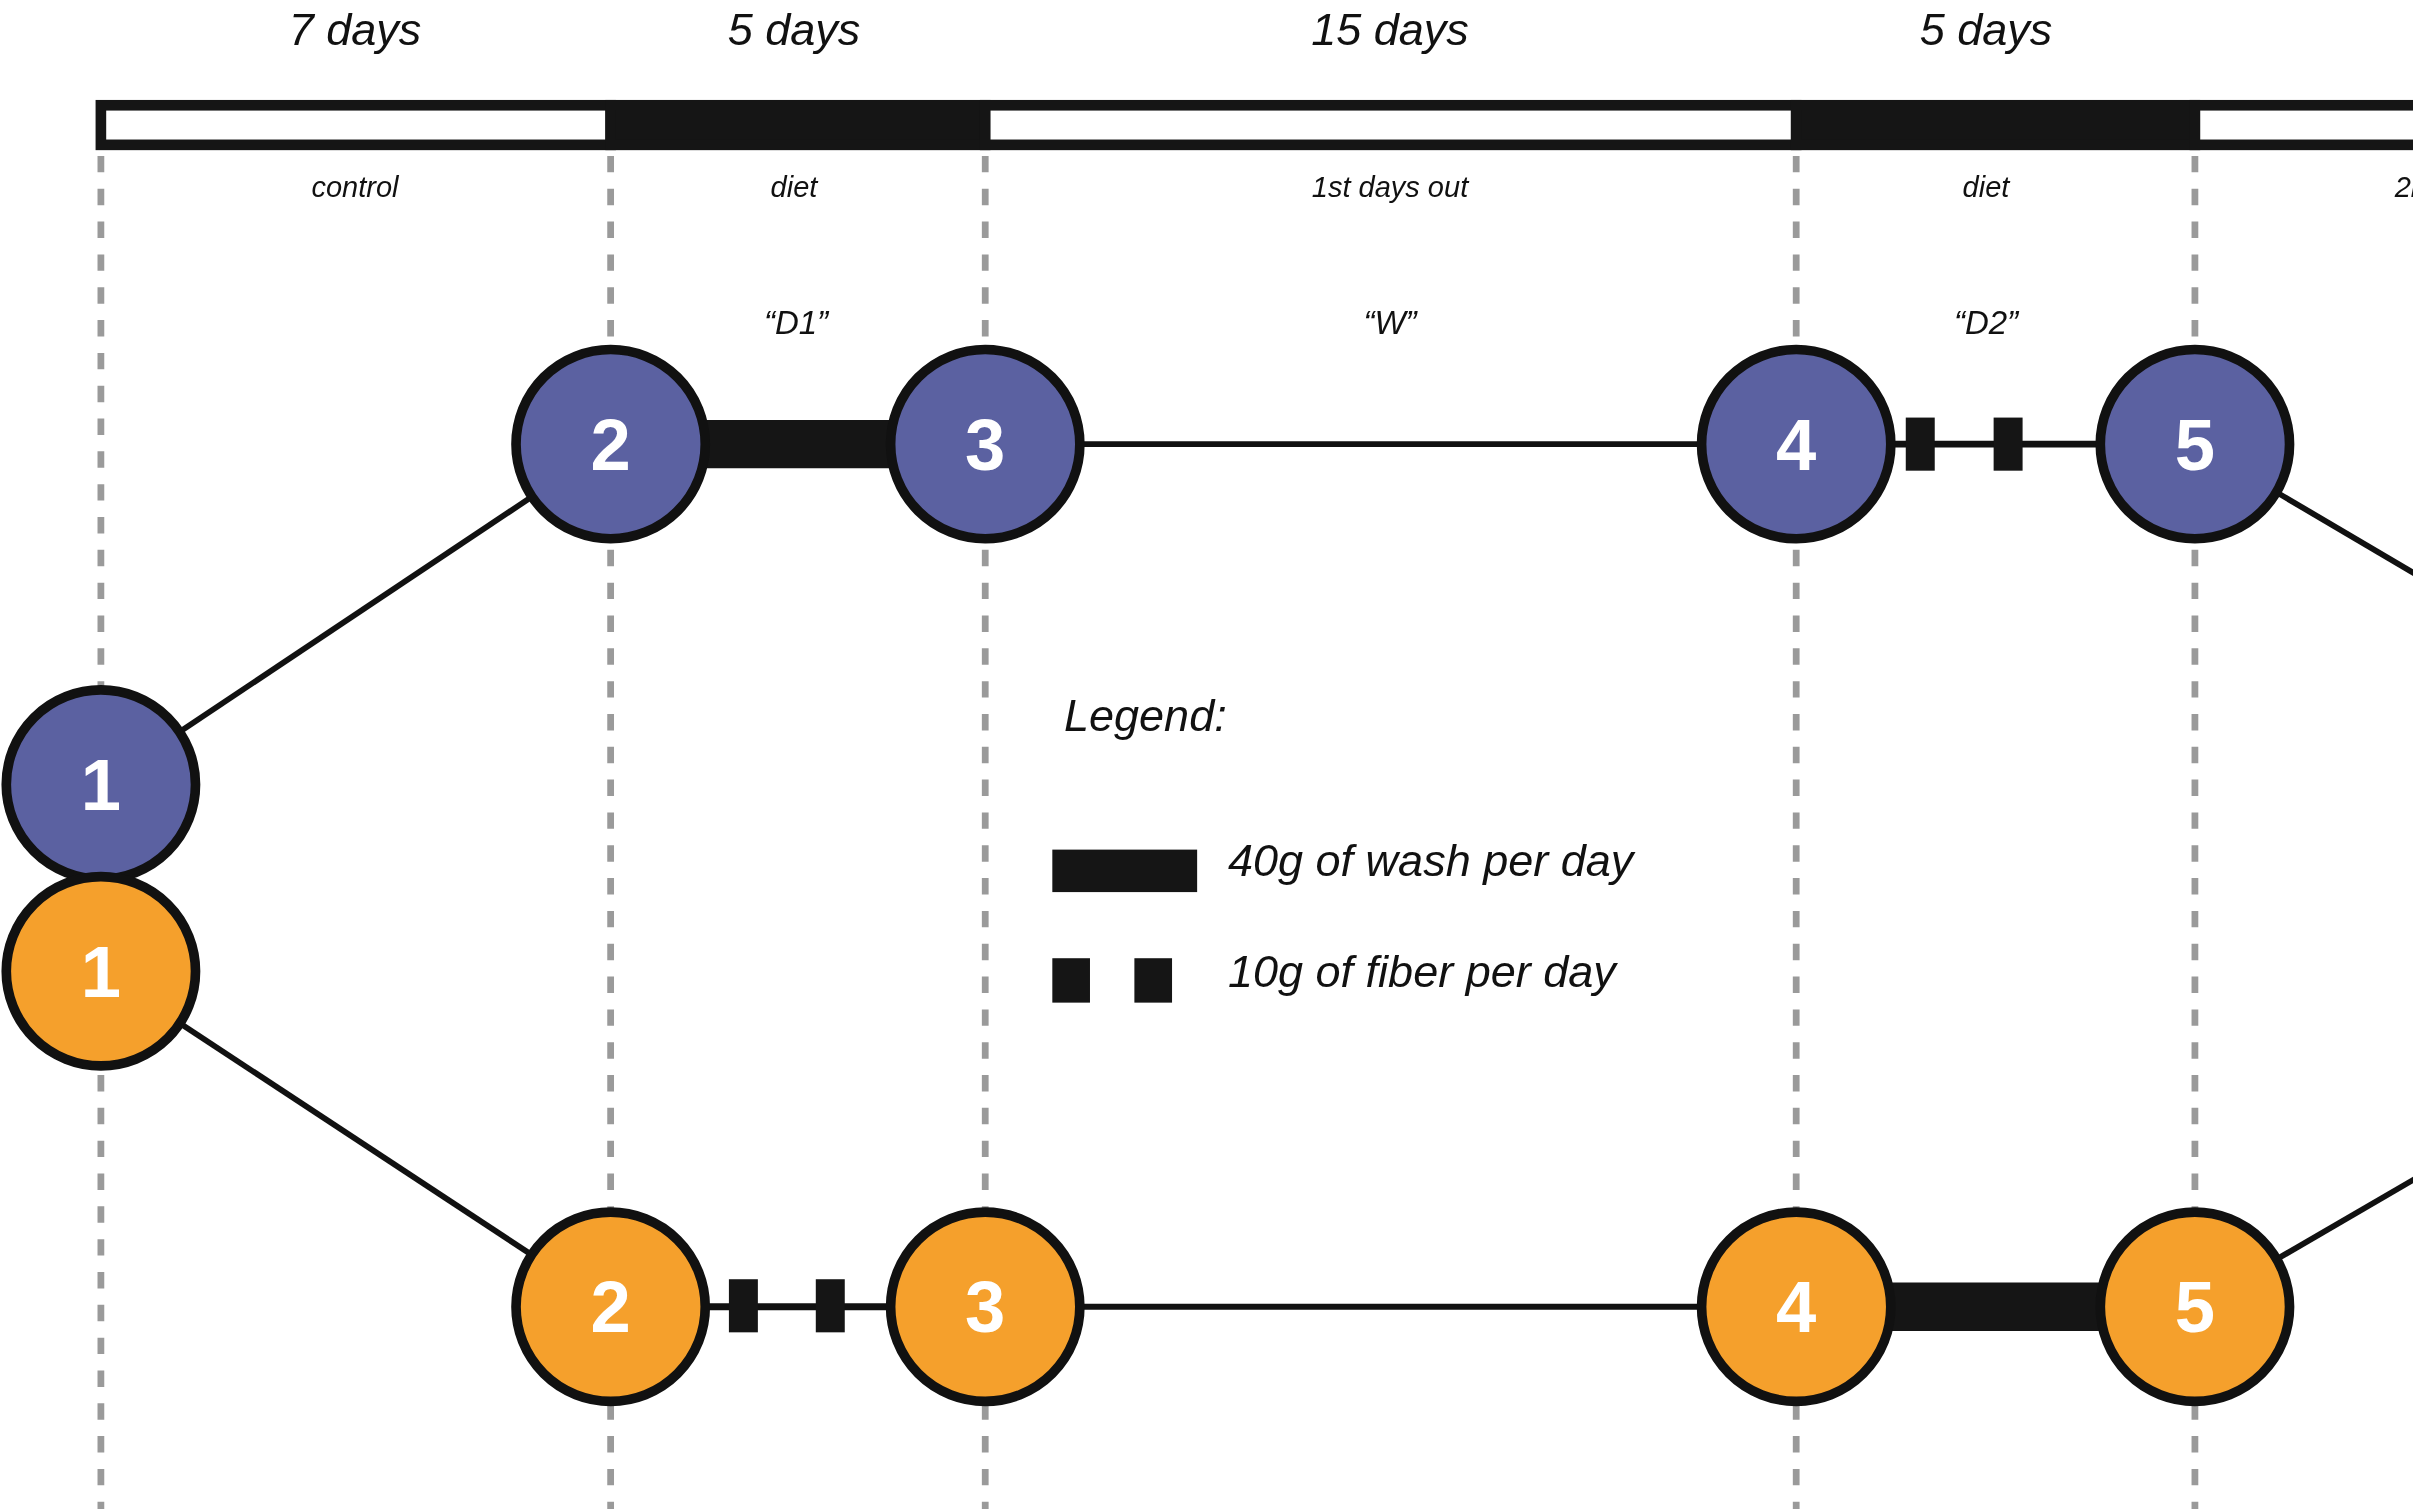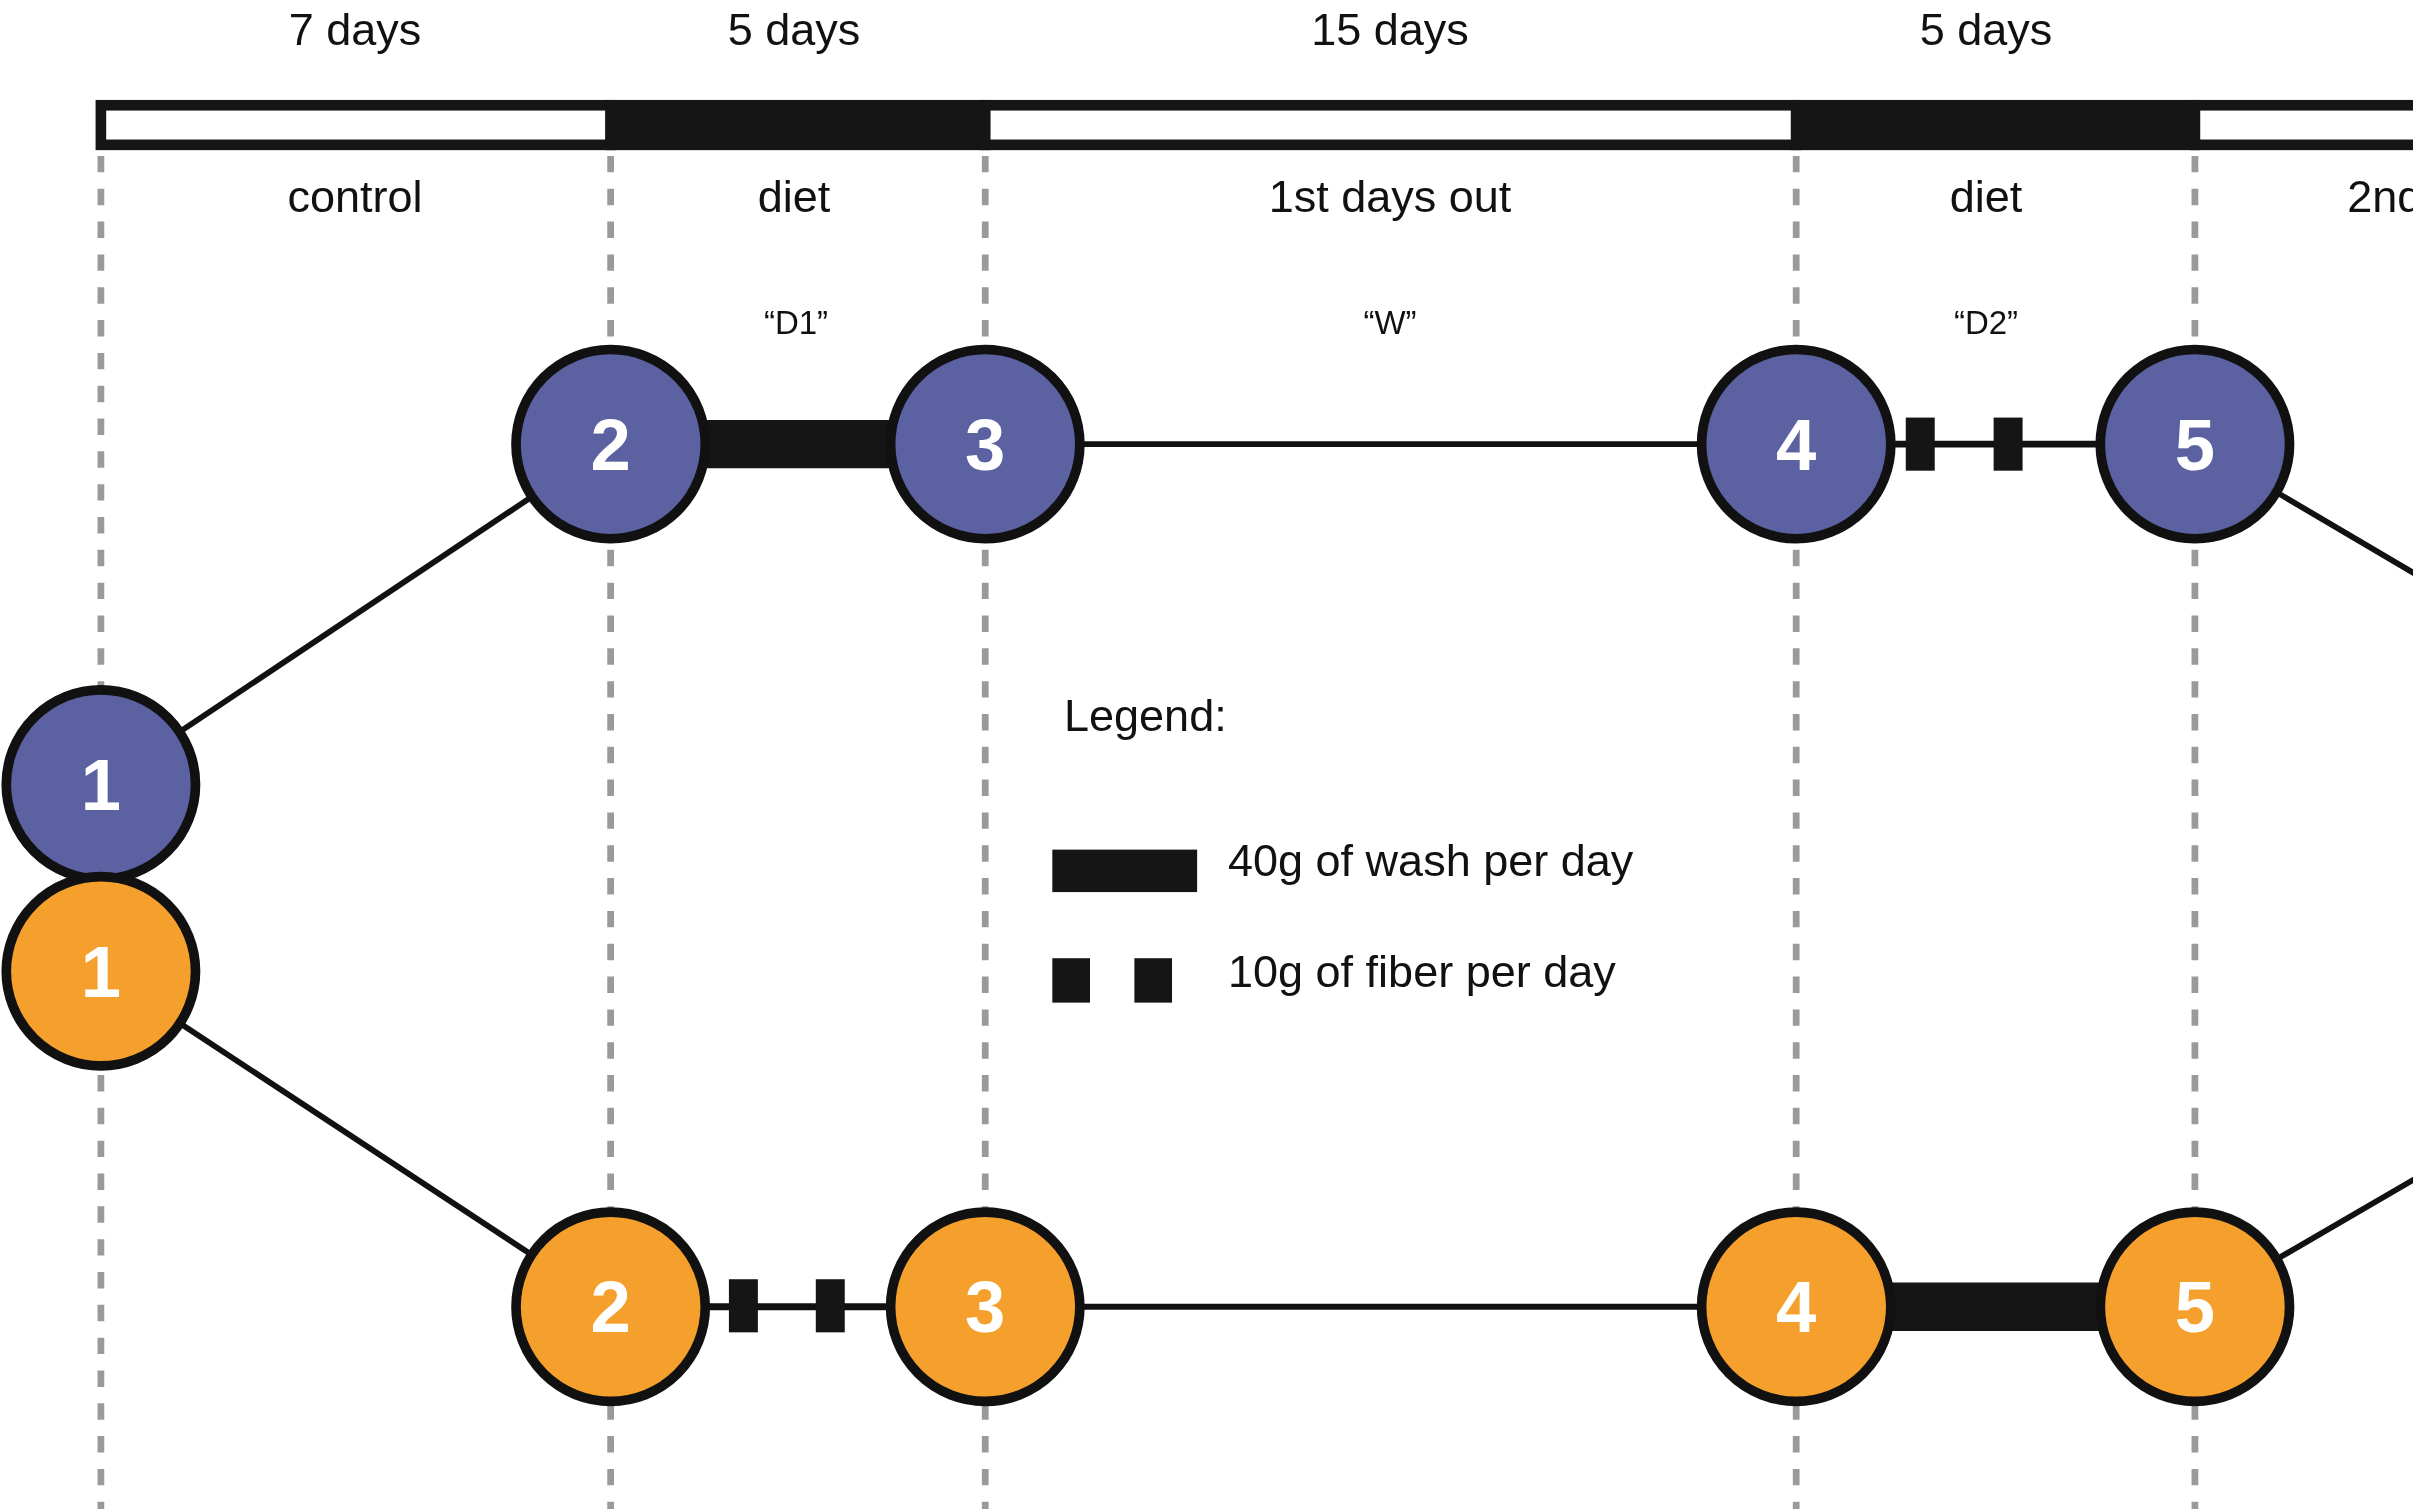--- a/index.html
+++ b/index.html
@@ -1,21 +1,21 @@
 <!DOCTYPE html>
 <html style="font-size:7.7px"><head>
 <meta charset="utf-8">
 <style>
   html,body{margin:0;padding:0;background:#fff;}
   body{font-family:"Liberation Sans", sans-serif;}
   #stage{position:relative;width:2877px;height:1510px;background:#ffffff;overflow:hidden;}
   svg{display:block;position:absolute;top:0;left:0;}
-  .txt{position:absolute;white-space:nowrap;color:#111111;font-family:"Liberation Sans", sans-serif;}
+  .txt{position:absolute;white-space:nowrap;color:#111111;font-family:"Liberation Sans", sans-serif;font-style:italic;}
   .days{font-size:45px;}
-  .phase{font-size:45px;}
+  .phase{font-size:29px;}
   .code{font-size:33px;}
   .legend-title{font-size:45px;}
   .legend-label{font-size:45px;}
   .center{transform:translateX(-50%);}
   .nodenum{font-size:150px;font-weight:bold;fill:#ffffff;font-family:"Liberation Sans", sans-serif;}
 </style>
 </head>
 <body>
 
 <div id="stage">

